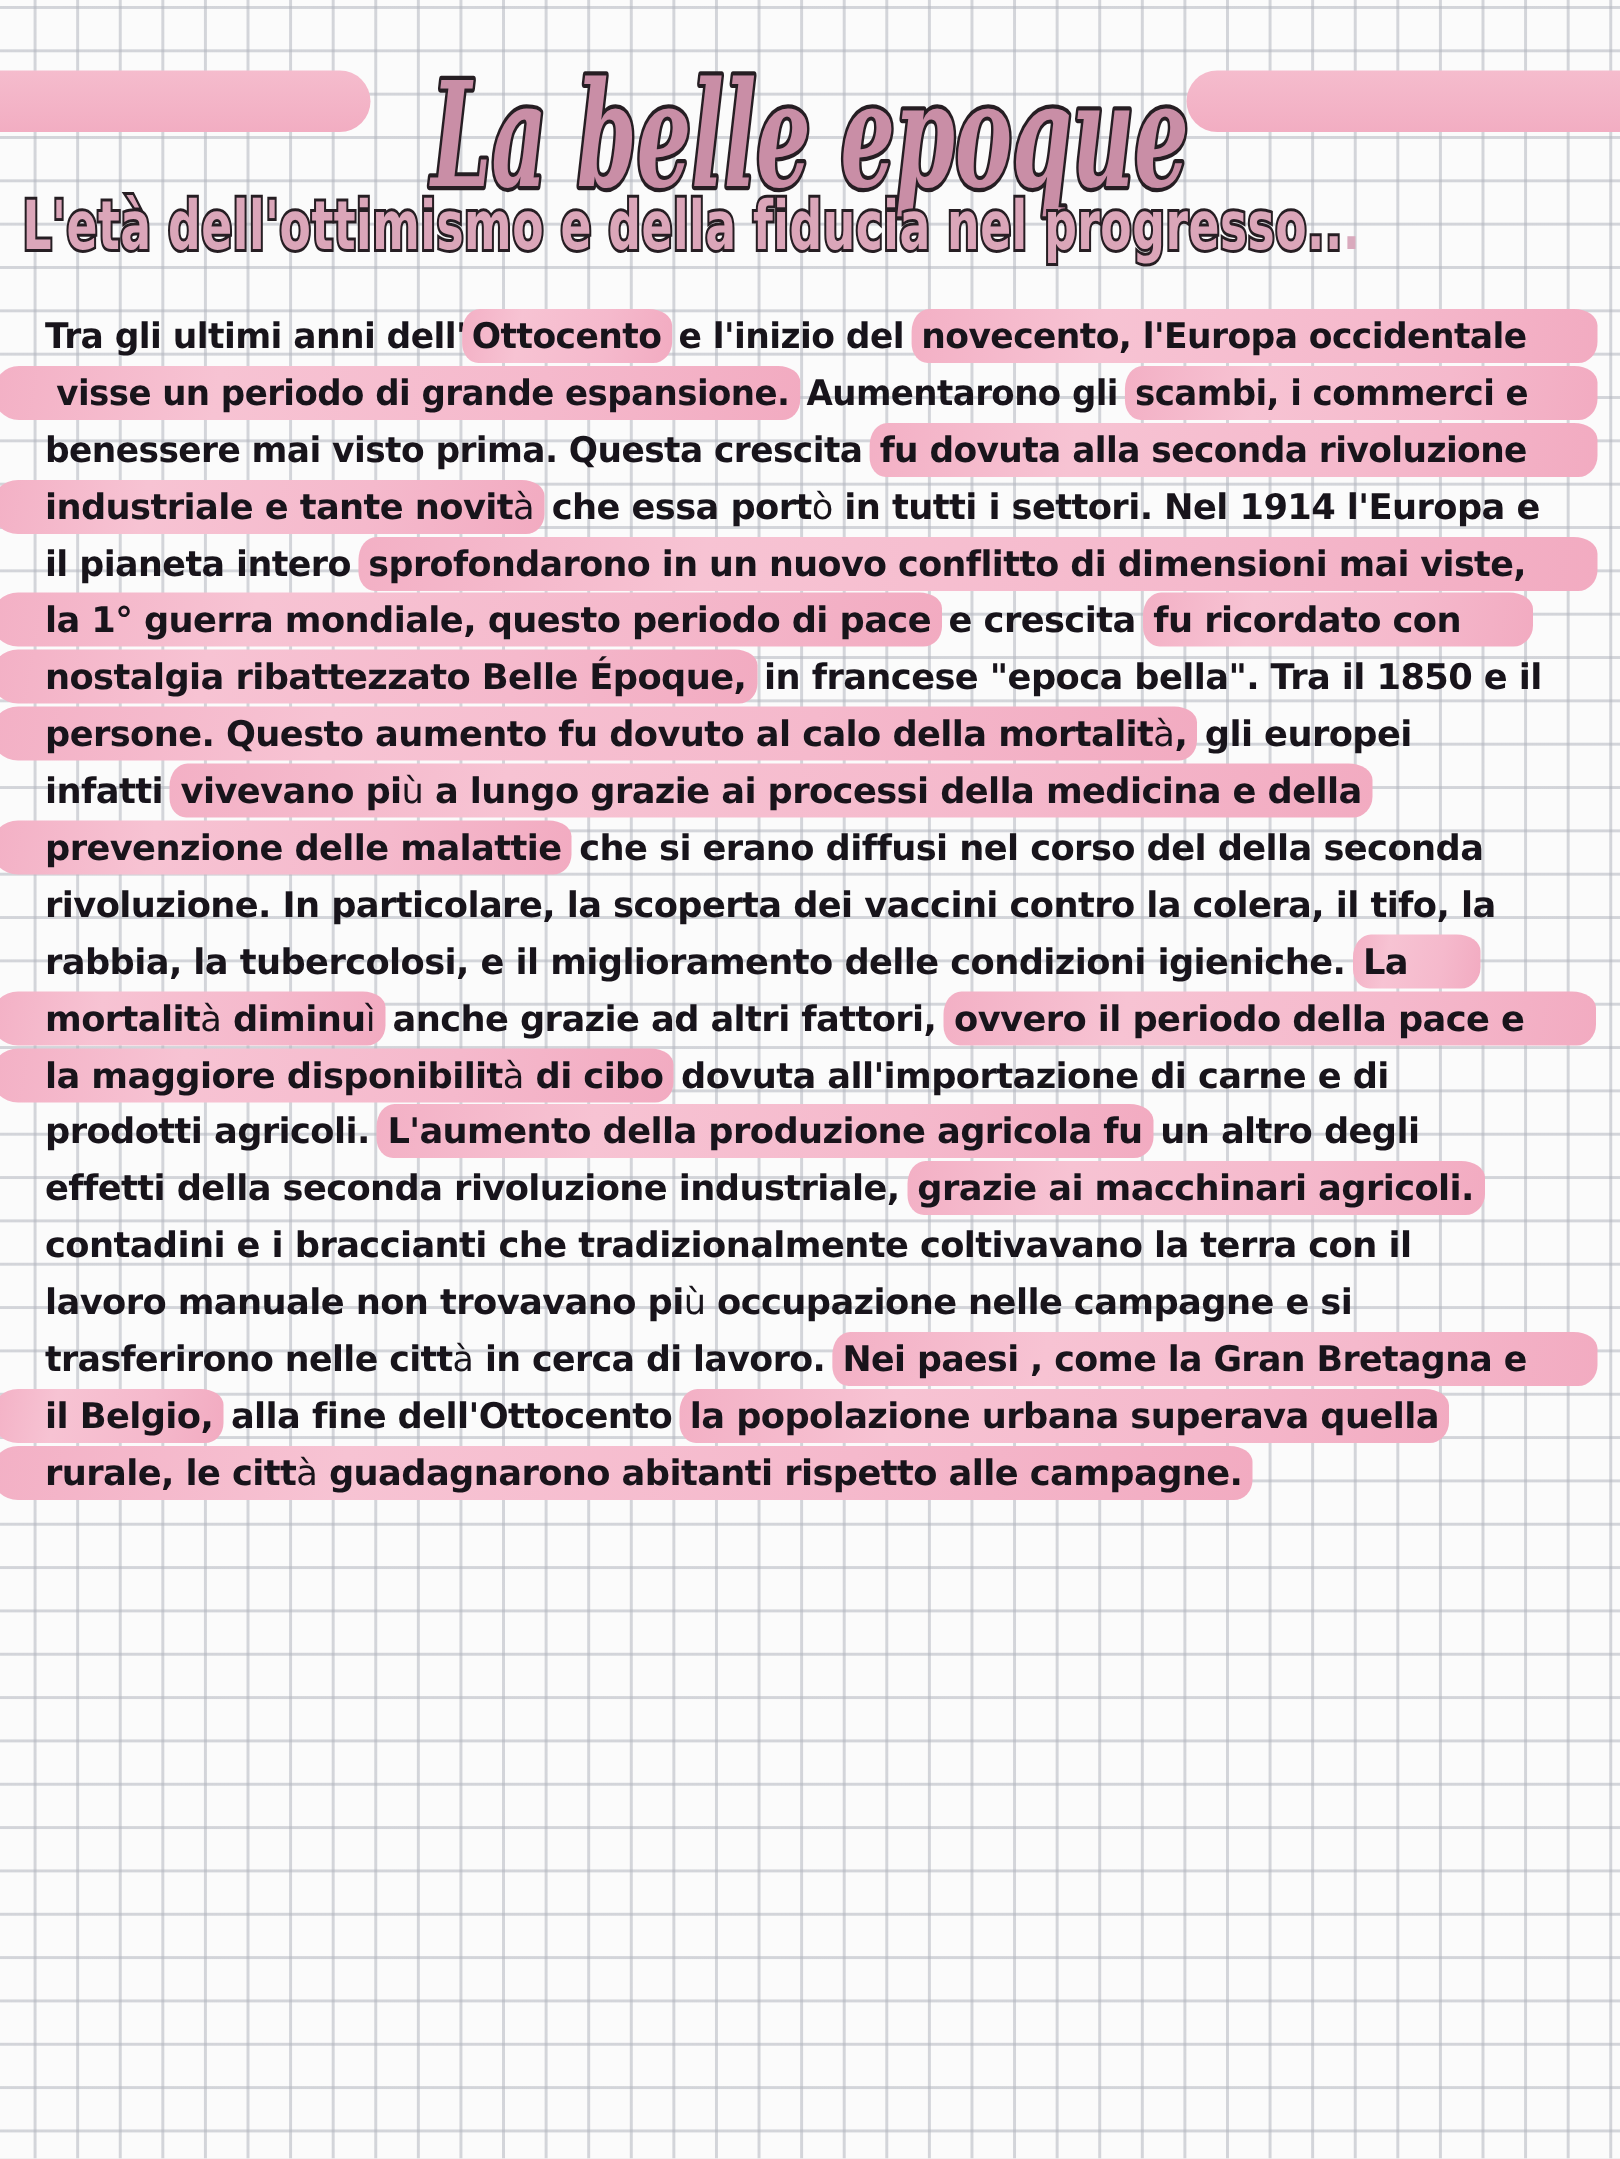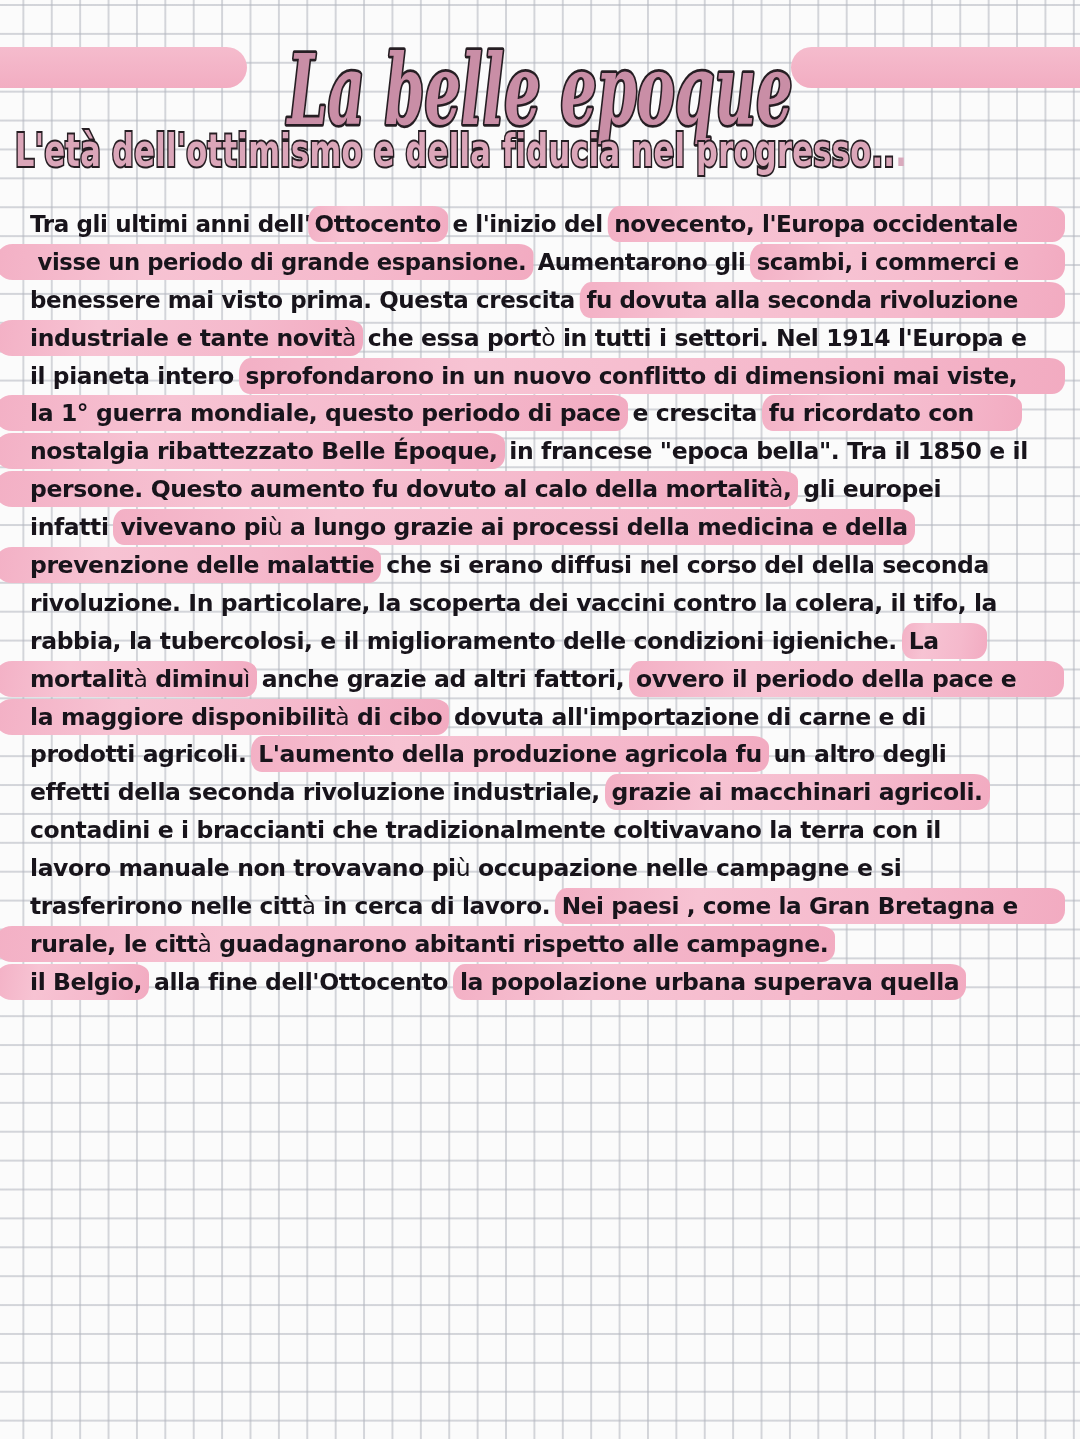--- a/index.html
+++ b/index.html
@@ -87,17 +87,17 @@
       <div class="line"><span class="hl e">prevenzione delle malattie</span><span class=""> che si erano diffusi nel corso del della seconda</span></div>
       <div class="line"><span class="">rivoluzione. In particolare, la scoperta dei vaccini contro la colera, il tifo, la</span></div>
       <div class="line"><span class="">rabbia, la tubercolosi, e il miglioramento delle condizioni igieniche. </span><span class="hl re">La</span></div>
       <div class="line"><span class="hl e">mortalit<span class="fb">à</span> diminu<span class="fb">ì</span></span><span class=""> anche grazie ad altri fattori, </span><span class="hl re">ovvero il periodo della pace e</span></div>
       <div class="line"><span class="hl e">la maggiore disponibilit<span class="fb">à</span> di cibo</span><span class=""> dovuta all'importazione di carne e di</span></div>
       <div class="line"><span class="">prodotti agricoli. </span><span class="hl">L'aumento della produzione agricola fu</span><span class=""> un altro degli</span></div>
       <div class="line"><span class="">effetti della seconda rivoluzione industriale, </span><span class="hl">grazie ai macchinari agricoli.</span></div>
       <div class="line"><span class="">contadini e i braccianti che tradizionalmente coltivavano la terra con il</span></div>
       <div class="line"><span class="">lavoro manuale non trovavano pi<span class="fb">ù</span> occupazione nelle campagne e si</span></div>
       <div class="line" style="transform-origin: left center; transform: scaleX(0.986654);"><span class="">trasferirono nelle citt<span class="fb">à</span> in cerca di lavoro. </span><span class="hl re">Nei paesi , come la Gran Bretagna e</span></div>
+      <div class="line"><span class="hl e">il Belgio,</span><span class=""> alla fine dell'Ottocento </span><span class="hl">la popolazione urbana superava quella</span></div>
       <div class="line"><span class="hl e">rurale, le citt<span class="fb">à</span> guadagnarono abitanti rispetto alle campagne.</span></div>
-      <div class="line"><span class="hl e">il Belgio,</span><span class=""> alla fine dell'Ottocento </span><span class="hl">la popolazione urbana superava quella</span></div>
     </div>
 
 </div>
 
 </body></html>

